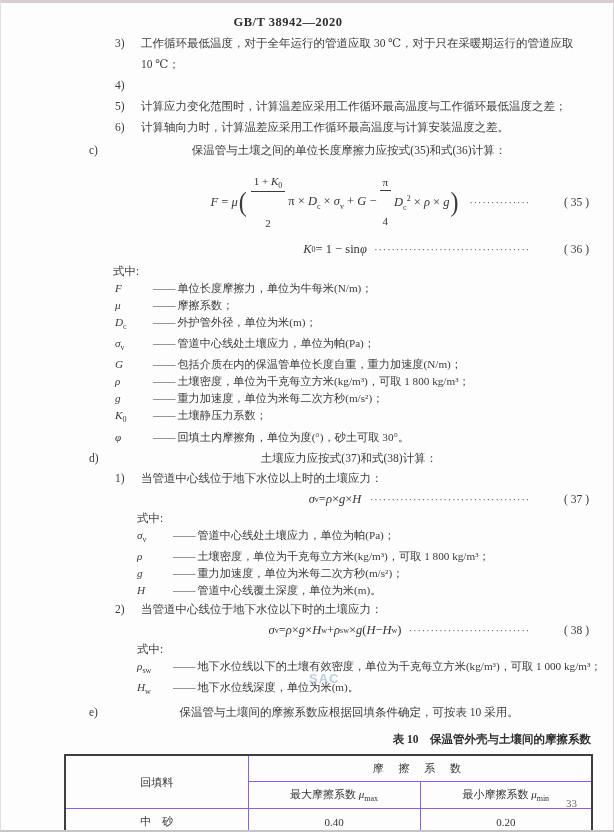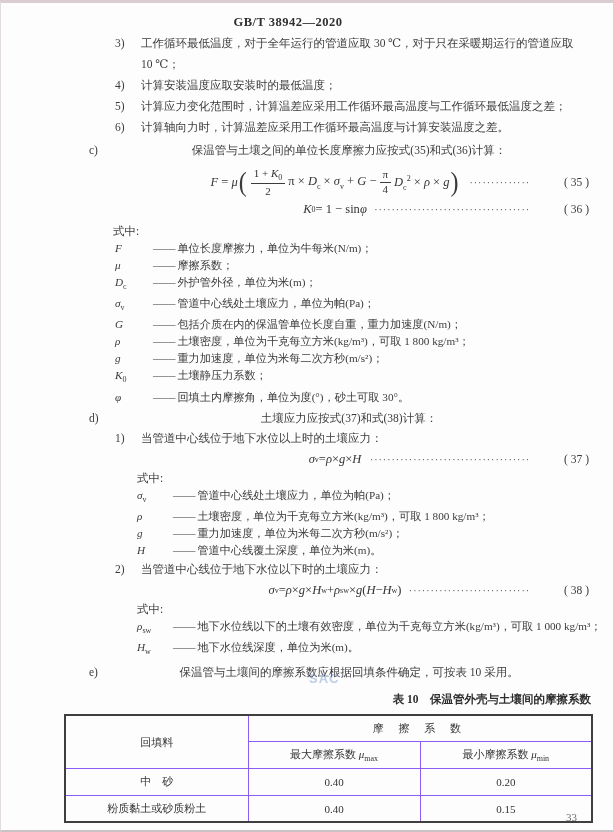--- a/index.html
+++ b/index.html
@@ -29,21 +29,21 @@
   .eqrow .eqr { flex:1; display:flex; align-items:center; min-width:0; padding-left:8px; }
   .dots { flex:1; min-width:0; overflow:hidden; white-space:nowrap; direction:rtl;
           font-size:10px; letter-spacing:1px; color:#4a4a4a; }
   .eqnum { flex:none; font-size:11.5px; padding-left:2px;margin-left:32px; }
   .formula { display:inline-flex; align-items:center; font-size:12.5px; color:#333; white-space:nowrap; }
   .formula i { font-style:italic; }
   .formula sub, .vrow sub, .mini-table sub { font-size:8px; }
   .formula sup { font-size:8px; }
   .bigp { font-size:24px; font-weight:400; line-height:1; transform:scaleY(1.12); color:#3a3a3a; padding:0 1px; }
   .frac { display:inline-flex; flex-direction:column; align-items:center; line-height:1.2;
-          font-size:11px; margin:0 3px; vertical-align:middle; }
+          font-size:11px; margin:8px 3px; vertical-align:middle;gap:24px; }
   .frac .fn { padding:0 3px 0.5px 3px; border-bottom:1px solid #3b3b3b; }
   .frac .fd { padding-top:0.5px; }
   .eq35 { margin:7px 0 4px 0; }
   .eq36 { margin:2px 0 6px 0; }
   .eq-sub { margin:3px 0; }
   
   .where { font-size:11.5px; line-height:17px; }
   .where.l1 { padding-left:112px; }
   .where.l2 { padding-left:136px; }
   .vrow { display:flex; font-size:11.2px; line-height:17px; }
@@ -61,36 +61,35 @@
                border-collapse:collapse; border:2px solid #3f3f3f; font-size:11px; color:#333; }
   .mini-table th, .mini-table td { border:1px solid #8b5cf6; text-align:center;
                font-weight:normal; padding:0 4px; }
   .mini-table .h1 { height:26px; letter-spacing:6px; }
   .mini-table .h2 { height:27px; }
   .mini-table .dr { height:27px; }
   .mini-table i { font-style:italic; }
   .watermark { position:absolute; left:308px; top:668px; color:rgba(85,130,195,.38);
                font-size:13px; font-weight:bold; letter-spacing:1px;
                filter:blur(.6px); font-family:"Liberation Sans",sans-serif; }
-  .page-number { position:absolute; right:36px; bottom:7px; font-size:11px; color:#6a6a6a; }
+  .page-number { position:absolute; right:36px; bottom:21px; font-size:11px; color:#6a6a6a; }
 </style>
 </head>
 <body>
 
 <div class="page">
 
   <div class="doc-header">GB/T 38942—2020</div>
 
   <div class="num-item">
     <span class="num">3)</span>
     <span class="txt">工作循环最低温度，对于全年运行的管道应取 30 ℃，对于只在采暖期运行的管道应取 10 ℃；</span>
   </div>
   <div class="num-item">
     <span class="num">4)</span>
-    <span class="txt">计算安装温度应取安装时的最低温度；</span>
   </div>
   <div class="num-item">
     <span class="num">5)</span>
     <span class="txt">计算应力变化范围时，计算温差应采用工作循环最高温度与工作循环最低温度之差；</span>
   </div>
   <div class="num-item">
     <span class="num">6)</span>
     <span class="txt">计算轴向力时，计算温差应采用工作循环最高温度与计算安装温度之差。</span>
   </div>
 

